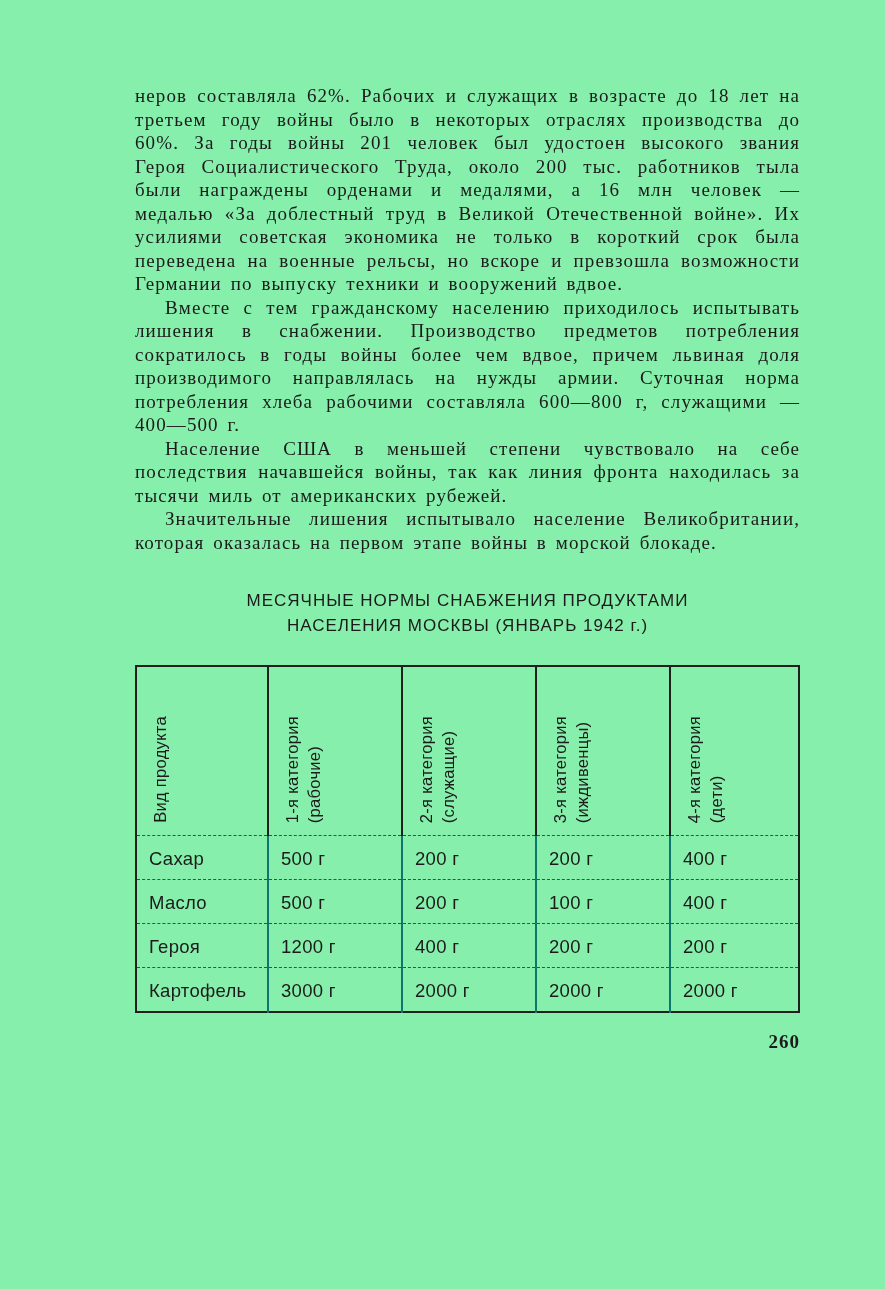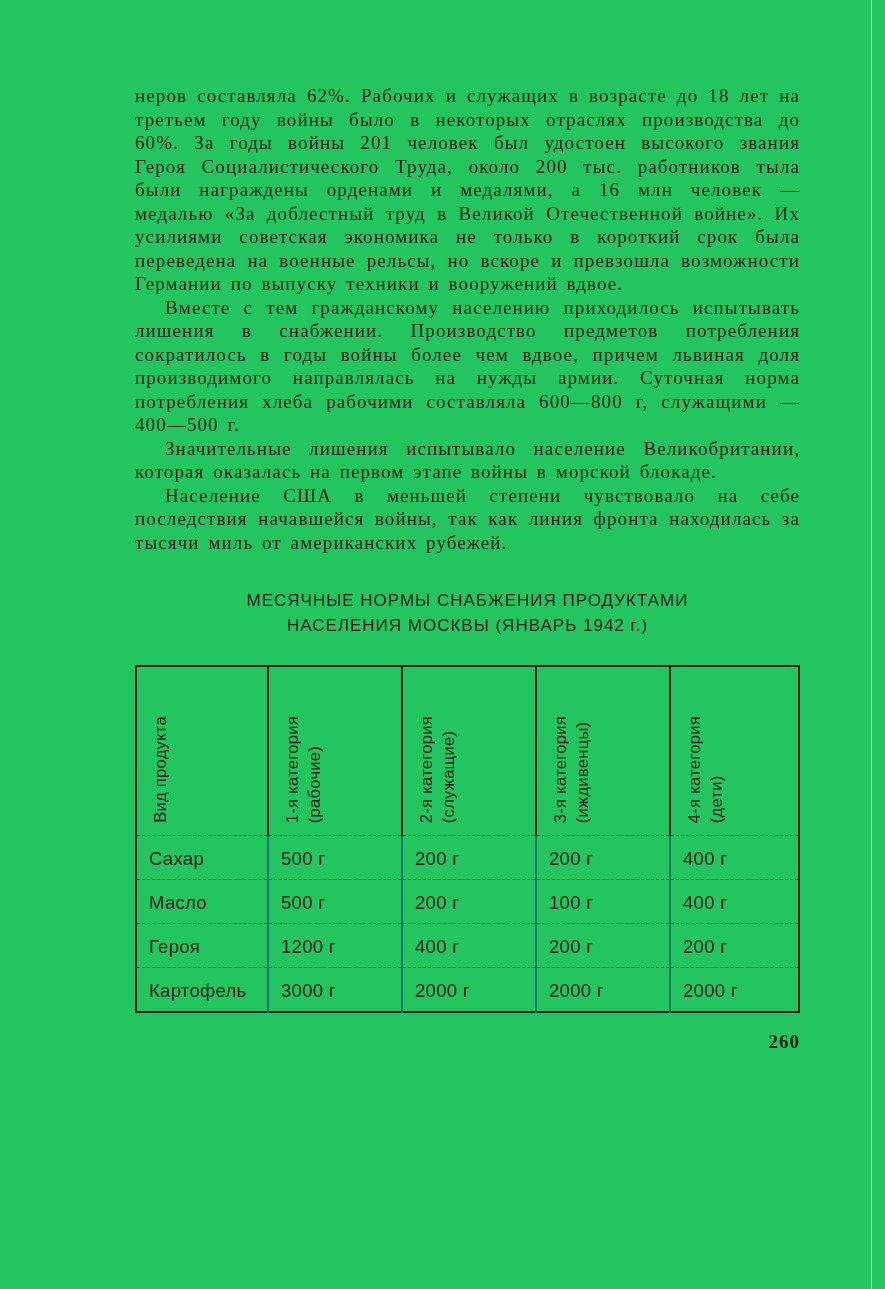--- a/index.html
+++ b/index.html
@@ -3,21 +3,21 @@
 <meta charset="utf-8">
 <style>
   html, body { margin: 0; padding: 0; }
   body { background: #e8e8e8; }
 
   .page {
     position: relative;
     width: 885px;
     height: 1289px;
     margin: 0 auto;
-    background: #22c55e;
+    background: #86efac;
     color: #1b1b1b;
     overflow: hidden;
   }
 
   .edge-line {
     position: absolute;
     top: 0; bottom: 0; right: 13px;
     width: 1px;
     background: #c8c8c6;
   }
@@ -109,22 +109,22 @@
 </head>
 <body>
 
 <div class="page">
   <div class="edge-line"></div>
 
   <div class="content">
 
     <p class="body-par">неров составляла 62%. Рабочих и служащих в возрасте до 18 лет на третьем году войны было в некоторых отраслях производства до 60%. За годы войны 201 человек был удостоен высокого звания Героя Социалистического Труда, около 200 тыс. работников тыла были награждены орденами и медалями, а 16 млн человек — медалью «За доблестный труд в Великой Отечественной войне». Их усилиями советская экономика не только в короткий срок была переведена на военные рельсы, но вскоре и превзошла возможности Германии по выпуску техники и вооружений вдвое.</p>
     <p class="body-par indent">Вместе с тем гражданскому населению приходилось испытывать лишения в снабжении. Производство предметов потребления сократилось в годы войны более чем вдвое, причем львиная доля производимого направлялась на нужды армии. Суточная норма потребления хлеба рабочими составляла 600—800 г, служащими — 400—500 г.</p>
+    <p class="body-par indent">Население США в меньшей степени чувствовало на себе последствия начавшейся войны, так как линия фронта находилась за тысячи миль от американских рубежей.</p>
     <p class="body-par indent">Значительные лишения испытывало население Великобритании, которая оказалась на первом этапе войны в морской блокаде.</p>
-    <p class="body-par indent">Население США в меньшей степени чувствовало на себе последствия начавшейся войны, так как линия фронта находилась за тысячи миль от американских рубежей.</p>
 
     <h2 class="table-title">
       <span>МЕСЯЧНЫЕ НОРМЫ СНАБЖЕНИЯ ПРОДУКТАМИ</span><br>
       <span>НАСЕЛЕНИЯ МОСКВЫ (ЯНВАРЬ 1942 г.)</span>
     </h2>
 
     <table class="rations">
       <colgroup>
         <col style="width:132px">
         <col style="width:134px">

